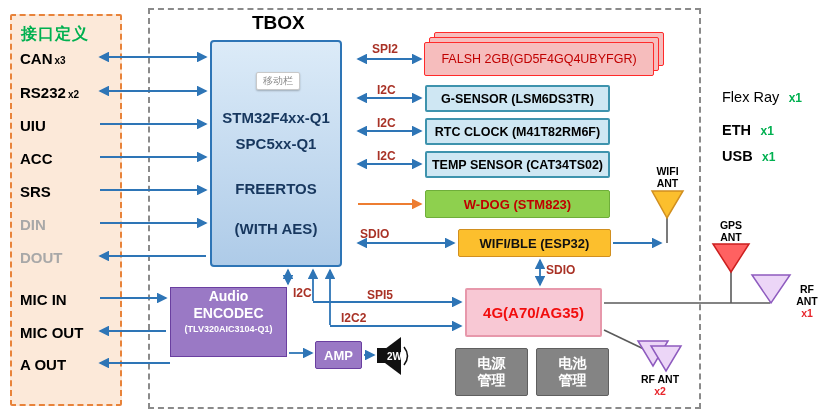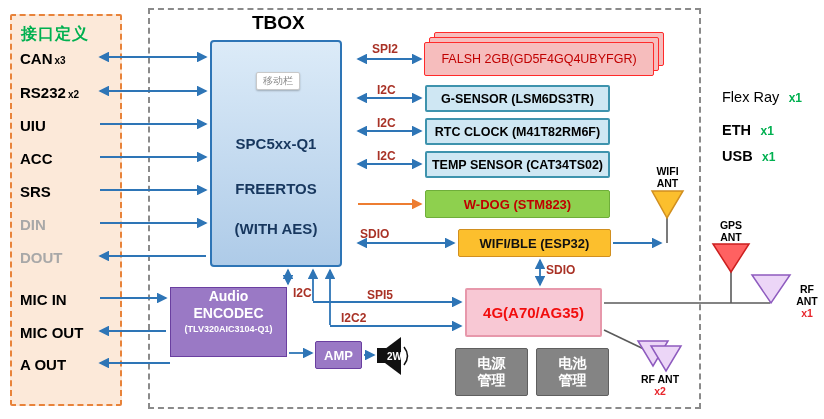--- a/index.html
+++ b/index.html
@@ -72,20 +72,21 @@
     <div class="iface-row" style="top:167px"><span class="if-label">SRS</span></div>
     <div class="iface-row muted" style="top:200px"><span class="if-label">DIN</span></div>
     <div class="iface-row muted" style="top:233px"><span class="if-label">DOUT</span></div>
     <div class="iface-row" style="top:275px"><span class="if-label">MIC IN</span></div>
     <div class="iface-row" style="top:308px"><span class="if-label">MIC OUT</span></div>
     <div class="iface-row" style="top:340px"><span class="if-label">A OUT</span></div>
   </div>
 
   <div class="mcu">
     <div class="chip-tag">移动栏</div>
+    <div class="mcu-line" style="top:67px">STM32F4xx-Q1</div>
     <div class="mcu-line" style="top:93px">SPC5xx-Q1</div>
     <div class="mcu-line" style="top:138px">FREERTOS</div>
     <div class="mcu-line" style="top:178px">(WITH AES)</div>
   </div>
 
   <div class="flash-wrap">
     <div class="flash-layer" style="left:10px;top:0"></div>
     <div class="flash-layer" style="left:5px;top:5px"></div>
     <div class="flash-layer flash-front" style="left:0;top:10px">FALSH 2GB(GD5F4GQ4UBYFGR)</div>
   </div>

